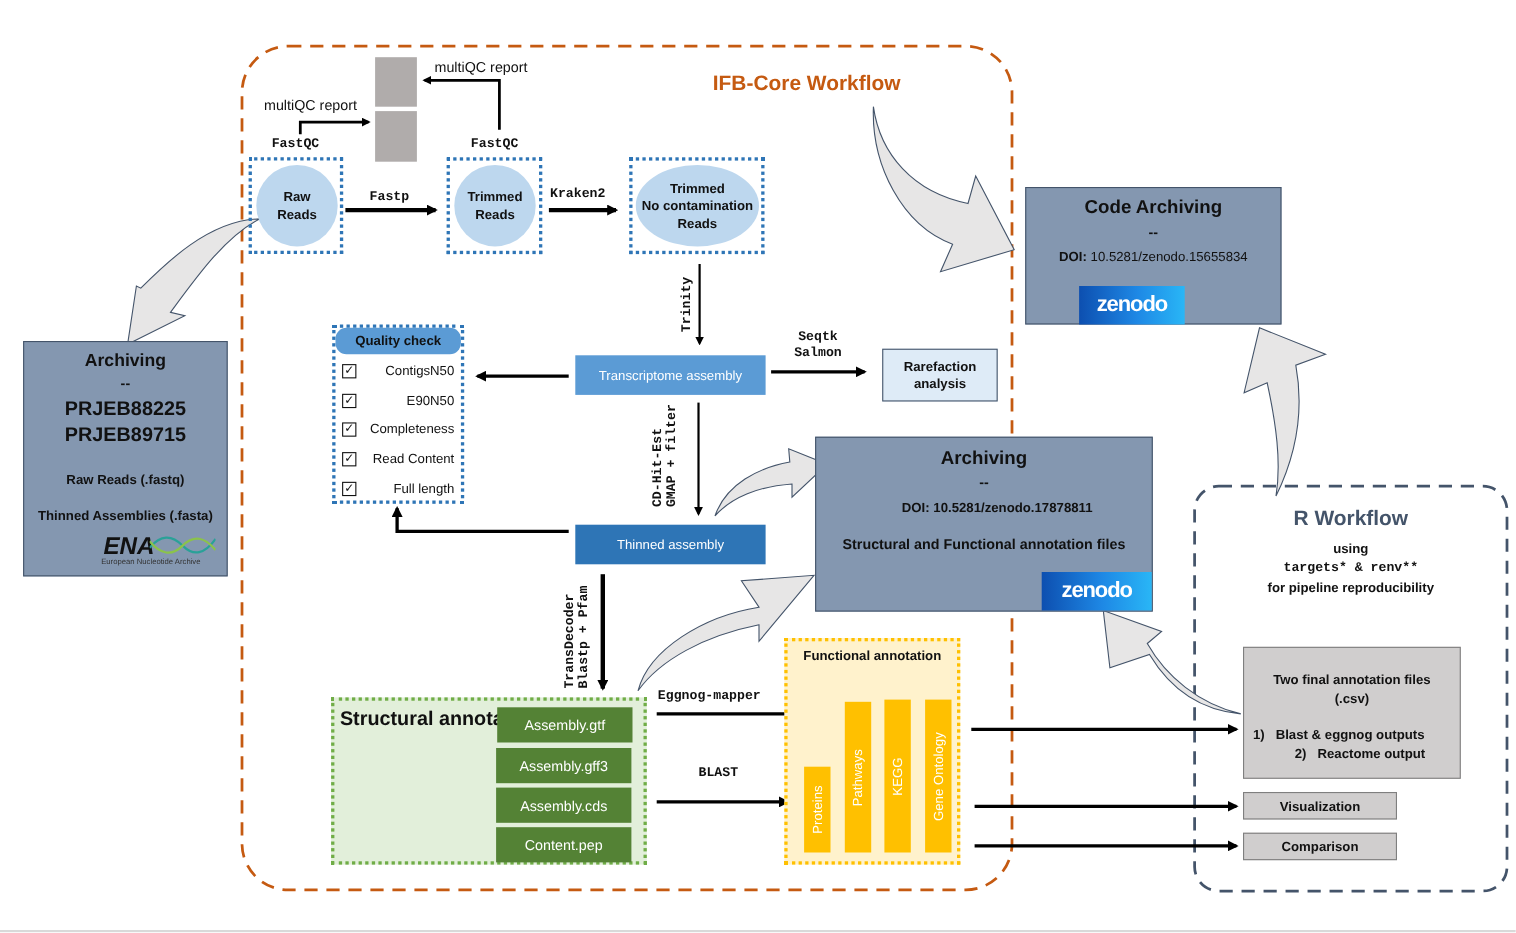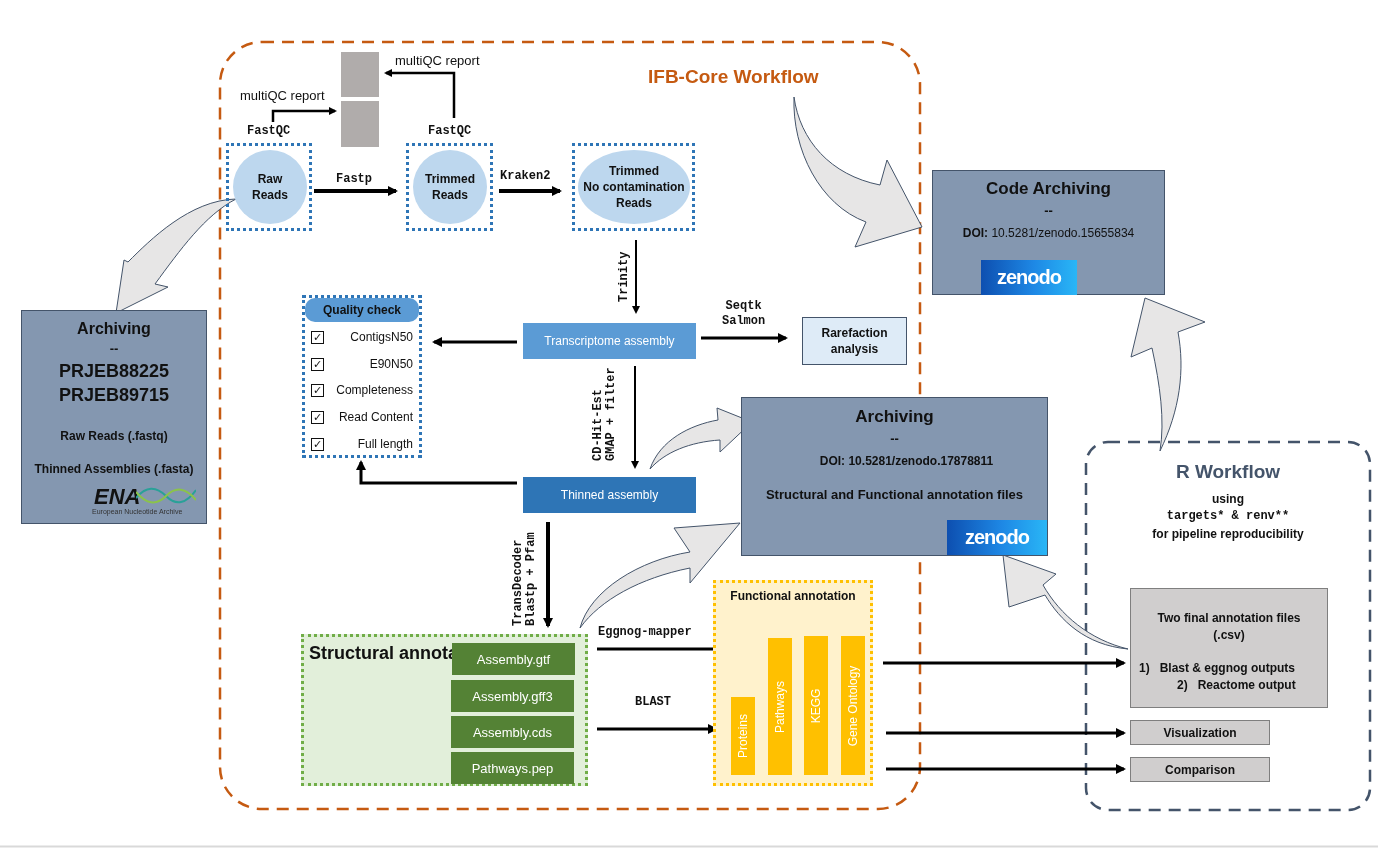--- a/index.html
+++ b/index.html
@@ -167,21 +167,21 @@
   <div>TransDecoder</div>
   <div>Blastp + Pfam</div>
 </div>
 
 <div class="abs" style="left:301px;top:634px;width:287px;height:152px;background:#e2efda;border:3px dotted #70ad47;box-sizing:border-box;">
   <div style="position:absolute;left:5px;top:6px;font-weight:bold;font-size:18px;color:#111;">Structural annotation</div>
 </div>
 <div class="greenitem" style="left:452px;top:643px;width:123px;height:32px;">Assembly.gtf</div>
 <div class="greenitem" style="left:451px;top:680px;width:123px;height:32px;">Assembly.gff3</div>
 <div class="greenitem" style="left:451px;top:716px;width:123px;height:32px;">Assembly.cds</div>
-<div class="greenitem" style="left:451px;top:752px;width:123px;height:32px;">Pathways.pep</div>
+<div class="greenitem" style="left:451px;top:752px;width:123px;height:32px;">Content.pep</div>
 
 <div class="abs mono" style="left:598px;top:625px;font-size:12px;">Eggnog-mapper</div>
 <div class="abs mono" style="left:635px;top:695px;font-size:12px;">BLAST</div>
 
 <div class="abs" style="left:713px;top:580px;width:160px;height:206px;background:#fff2cc;border:3px dotted #ffc000;box-sizing:border-box;">
   <div style="position:absolute;left:0;right:0;top:6px;text-align:center;font-weight:bold;font-size:12px;color:#111;">Functional annotation</div>
 </div>
 <div class="ybar" style="left:731px;top:697px;width:24px;height:78px;">
     <span>Proteins</span>
   </div>

